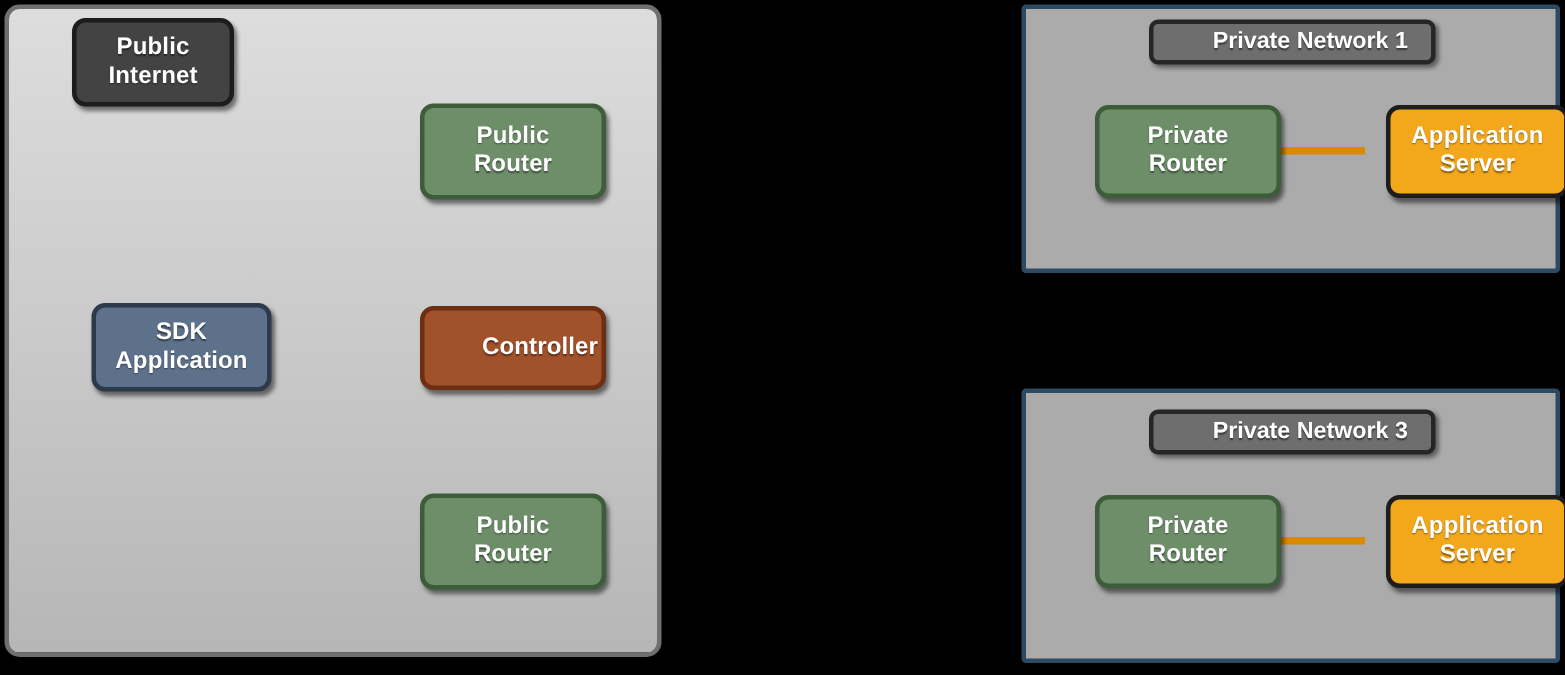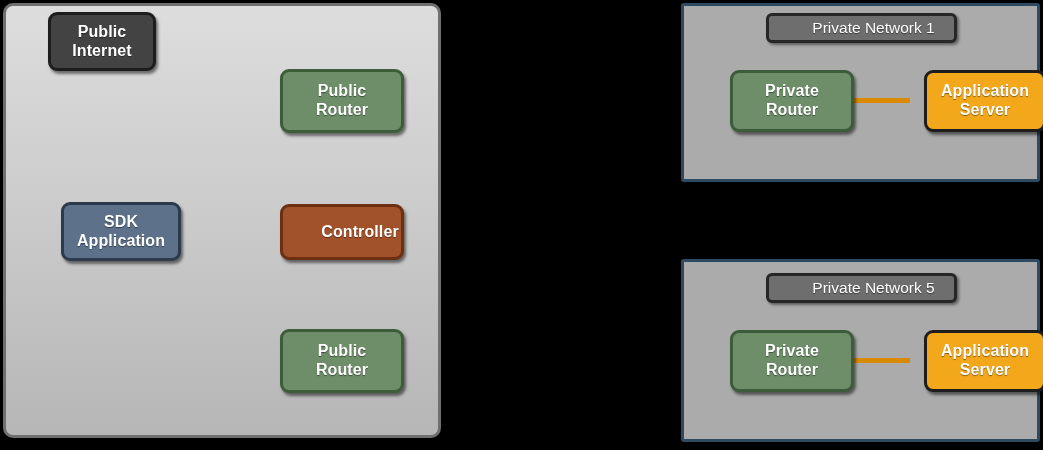--- a/index.html
+++ b/index.html
@@ -68,21 +68,21 @@
   .net-title {
     position: absolute;
     box-sizing: border-box;
     display: flex;
     align-items: center;
     justify-content: center;
     background: #6e6e6e;
     border: 3px solid #262626;
     border-radius: 6px;
     color: #ffffff;
-    font-weight: normal;
+    font-weight: bold;
     font-size: 15.5px;
     text-shadow: 0 1px 1px rgba(0,0,0,0.5);
     box-shadow: 2px 2px 3px rgba(0,0,0,0.45);
     z-index: 6;
     padding-left: 24px;
   }
 
   
   .link {
     position: absolute;
@@ -140,21 +140,21 @@
 
   <div class="node node-appserver" style="left:893px; top:70px; width:122px; height:62px;">
     <span>Application
 Server</span>
   </div>
 
   <div class="panel panel-private" style="left:681px; top:259px; width:359px; height:183px;">
   </div>
 
   <div class="net-title" style="left:766px; top:273px; width:191px; height:30px;">
-    <span>Private Network 5</span>
+    <span>Private Network 3</span>
   </div>
 
   <div class="link" style="left:810px; top:358px; width:100px;">
   </div>
 
   <div class="node node-router" style="left:699px; top:330px; width:124px; height:62px;">
     <span>Private
 Router</span>
   </div>
 

